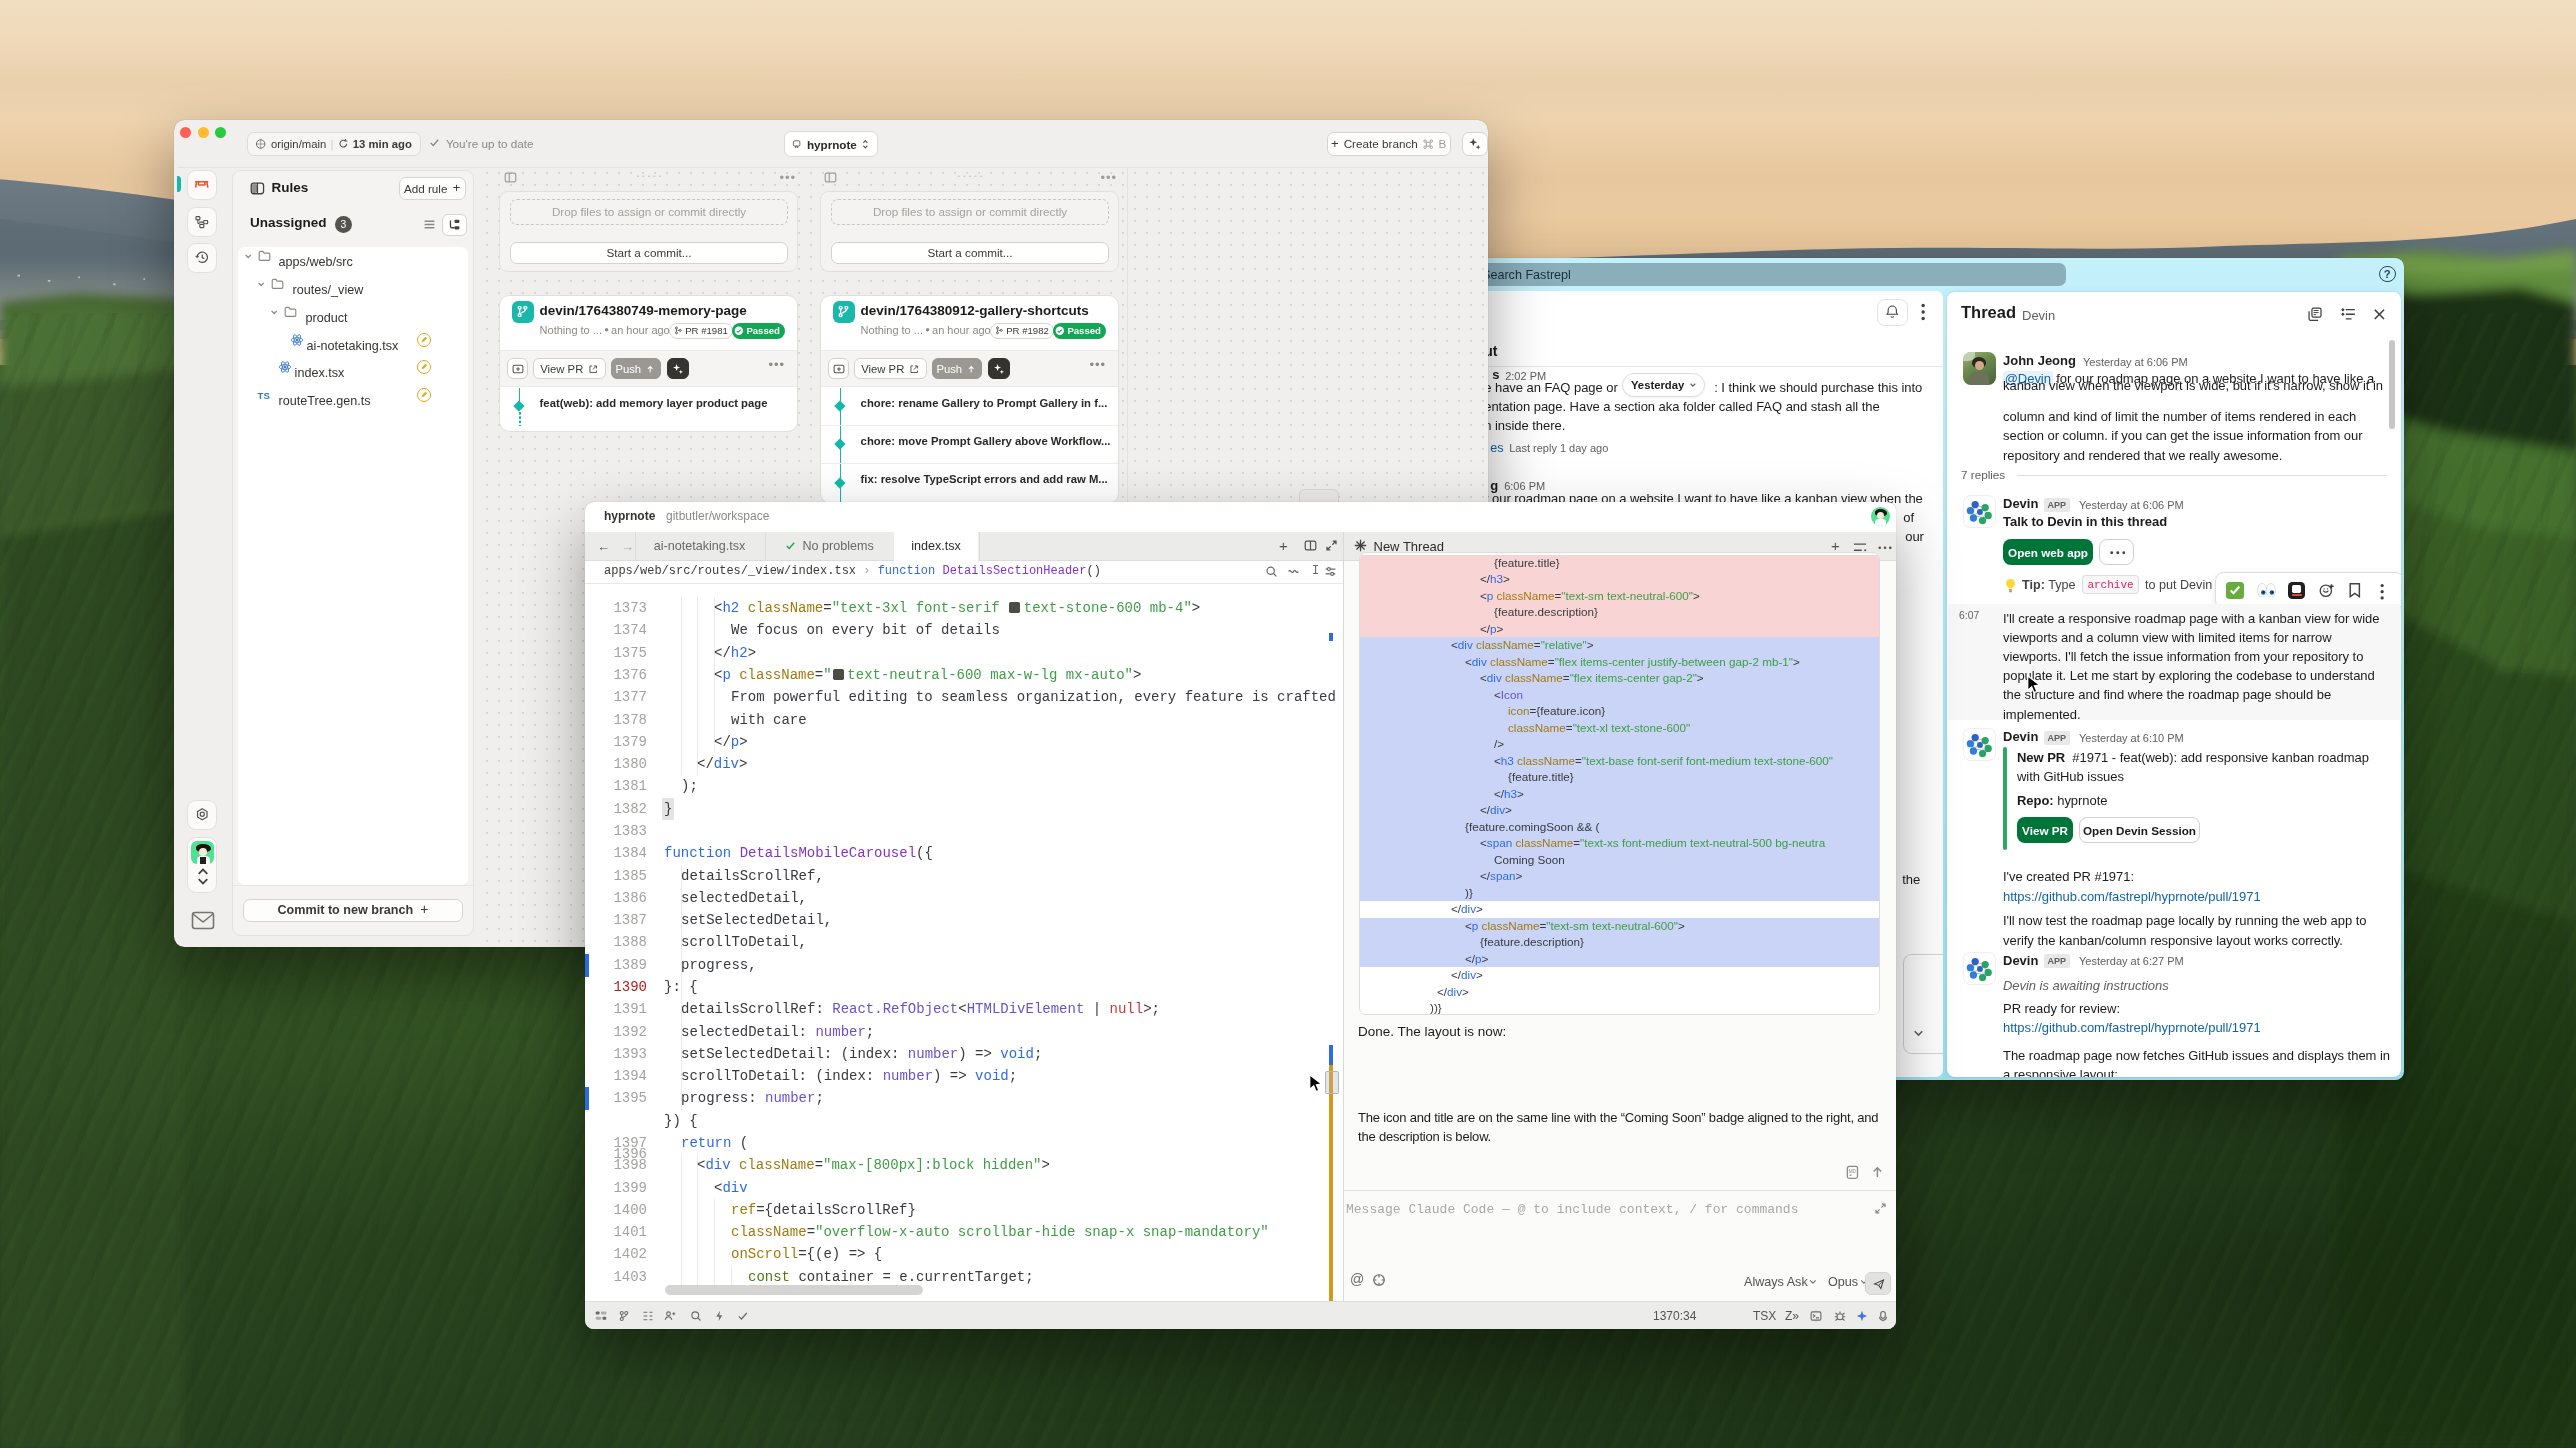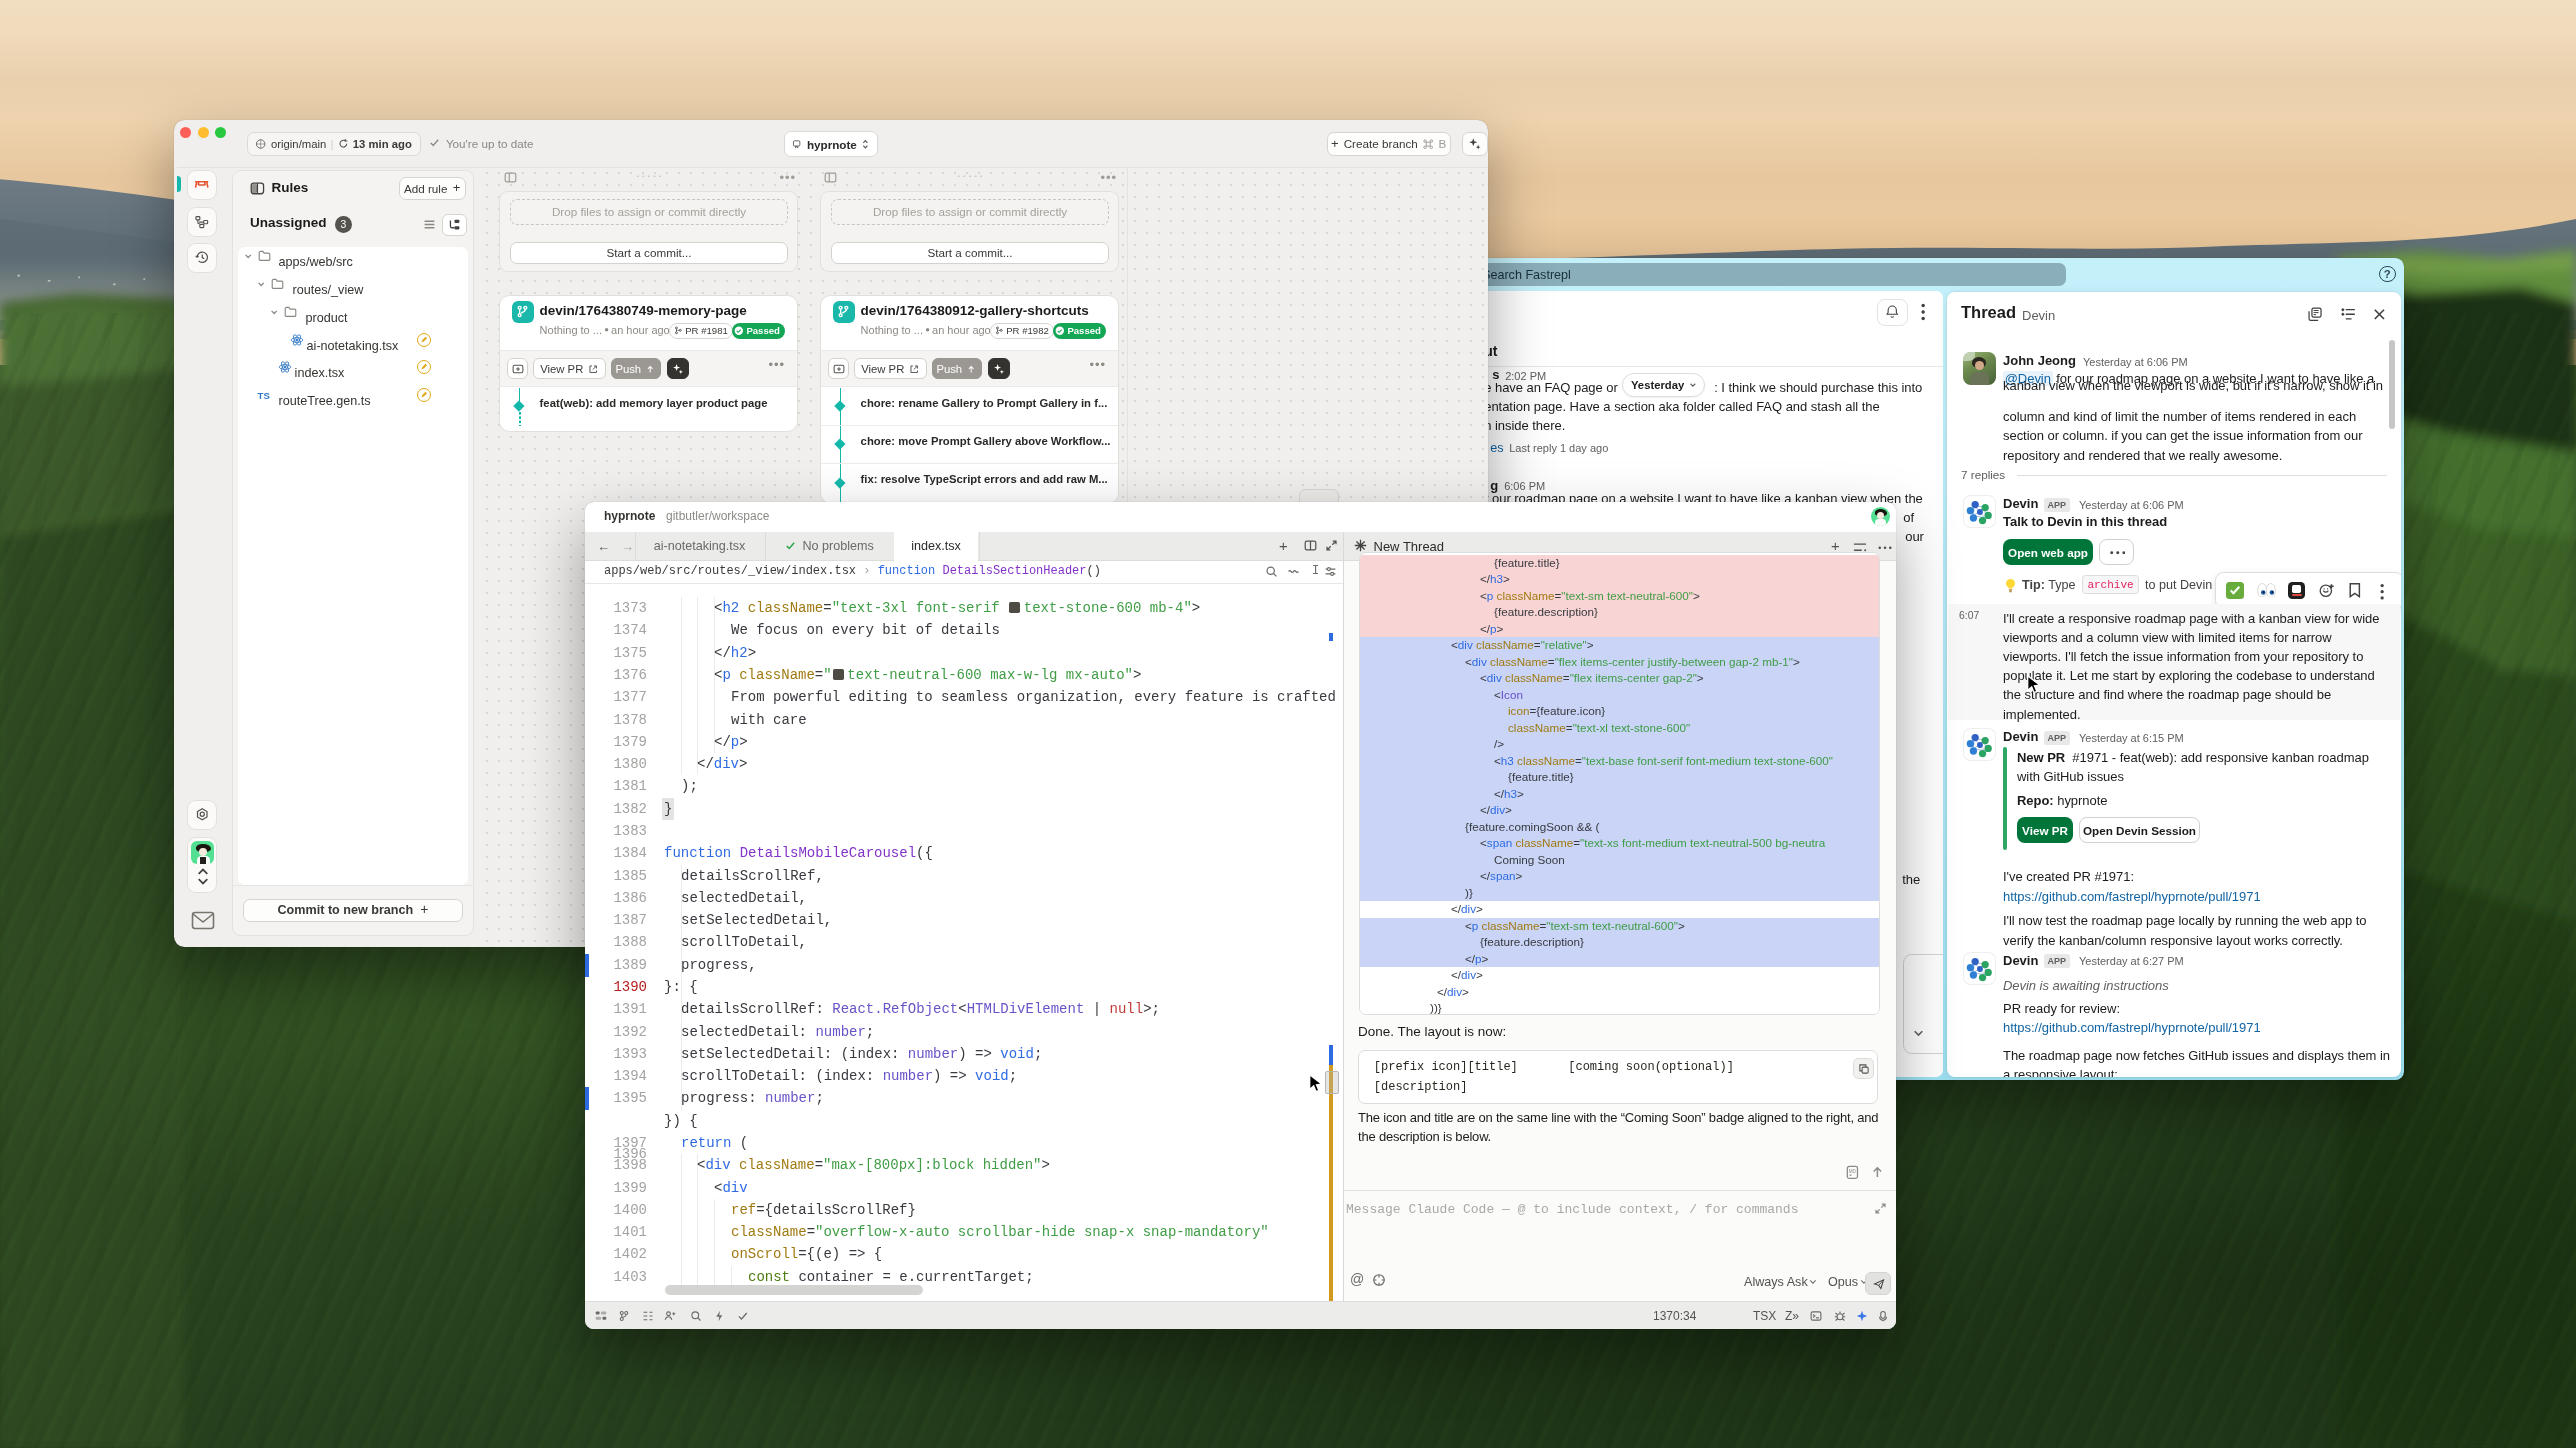--- a/index.html
+++ b/index.html
@@ -275,21 +275,21 @@
           <circle cx="14" cy="11" r="4.2" fill="#2f62c4"></circle>
           <circle cx="25.5" cy="14.5" r="4.2" fill="#2aa363"></circle>
           <circle cx="8.5" cy="18" r="4.2" fill="#2f80d4"></circle>
           <circle cx="19.5" cy="19.5" r="3.4" fill="#2f62c4"></circle>
           <circle cx="29" cy="23.5" r="4.2" fill="#2aa363"></circle>
           <circle cx="12" cy="26.5" r="4.2" fill="#2f80d4"></circle>
           <circle cx="22.5" cy="29.5" r="4.2" fill="#2aa363"></circle>
         </svg></div>
       <div class="abs" style="left:56px; top:437px; font-size:13px; font-weight:bold; color:#1d1c1d;">Devin</div>
       <div class="abs appbadge" style="left:97px; top:439px;">APP</div>
-      <div class="abs" style="left:132px; top:440px; font-size:11px; color:#616061;">Yesterday at 6:15 PM</div>
+      <div class="abs" style="left:132px; top:440px; font-size:11px; color:#616061;">Yesterday at 6:10 PM</div>
       <div class="abs" style="left:56px; top:455px; width:3.5px; height:103px; background:#2ea664; border-radius:2.6px;"></div>
       <div class="abs slk" style="left:70px; top:458px;"><b>New PR</b>&nbsp; #1971 - feat(web): add responsive kanban roadmap</div>
       <div class="abs slk" style="left:70px; top:477px;">with GitHub issues</div>
       <div class="abs slk" style="left:70px; top:501px;"><b>Repo:</b> hyprnote</div>
       <div class="abs" style="left:70px; top:525px; width:56px; height:26px; background:#00753a; border-radius:7.8px; display:flex; align-items:center; justify-content:center; color:#fff; font-weight:bold; font-size:11.7px;">View PR</div>
       <div class="abs" style="left:132px; top:525px; width:121px; height:26px; background:#fff; border:0.9px solid #d0d0d0; border-radius:7.8px; display:flex; align-items:center; justify-content:center; color:#1d1c1d; font-weight:bold; font-size:11.7px;">Open Devin Session</div>
       <div class="abs slk" style="left:56px; top:577px;">I've created PR #1971:</div>
       <div class="abs slk" style="left:56px; top:597px; color:#1264a3;">https://github.com/fastrepl/hyprnote/pull/1971</div>
       <div class="abs slk" style="left:56px; top:621px;">I'll now test the roadmap page locally by running the web app to</div>
       <div class="abs slk" style="left:56px; top:641px;">verify the kanban/column responsive layout works correctly.</div>
@@ -796,30 +796,20 @@
         <div style="height:16.5px; background:#ffffff; padding-left:91px; font-size:11.7px; line-height:16.5px;"><i style="color:#383a3f">  &lt;/</i><i style="color:#2e6be2">div</i><i style="color:#383a3f">&gt;</i></div>
         <div style="height:16.5px; background:#c9d4f7; padding-left:105px; font-size:11.7px; line-height:16.5px;"><i style="color:#383a3f">  &lt;</i><i style="color:#2e6be2">p</i><i style="color:#383a3f"> </i><i style="color:#a07a10">className</i><i style="color:#383a3f">=</i><i style="color:#3f9d45">"text-sm text-neutral-600"</i><i style="color:#383a3f">&gt;</i></div>
         <div style="height:16.5px; background:#c9d4f7; padding-left:120px; font-size:11.7px; line-height:16.5px;"><i style="color:#383a3f">    {feature.description}</i></div>
         <div style="height:16.5px; background:#c9d4f7; padding-left:105px; font-size:11.7px; line-height:16.5px;"><i style="color:#383a3f">  &lt;/</i><i style="color:#2e6be2">p</i><i style="color:#383a3f">&gt;</i></div>
         <div style="height:16.5px; background:#ffffff; padding-left:91px; font-size:11.7px; line-height:16.5px;"><i style="color:#383a3f">&lt;/</i><i style="color:#2e6be2">div</i><i style="color:#383a3f">&gt;</i></div>
         <div style="height:16.5px; background:#ffffff; padding-left:77px; font-size:11.7px; line-height:16.5px;"><i style="color:#383a3f">&lt;/</i><i style="color:#2e6be2">div</i><i style="color:#383a3f">&gt;</i></div>
         <div style="height:16.5px; background:#ffffff; padding-left:70px; font-size:11.7px; line-height:16.5px;"><i style="color:#383a3f">))}</i></div>
       </div>
     </div>
     <div class="abs" style="left:773px; top:522px; font-size:13.5px; color:#1c1c1a;">Done. The layout is now:</div>
-    <div class="abs" style="left:773px; top:548px; width:520px; height:54px; background:#fff; border:0.9px solid #dcdcda; border-radius:7px;">
-      <div class="abs mono" style="left:14.8px; top:8.7px; font-size:12px; color:#27271f;">[prefix icon][title]&nbsp;&nbsp;&nbsp;&nbsp;&nbsp;&nbsp;&nbsp;[coming soon(optional)]</div>
-      <div class="abs mono" style="left:14.8px; top:29px; font-size:12px; color:#27271f;">[description]</div>
-      <div class="abs" style="left:494px; top:7px; width:21px; height:21px; background:#f1f1ef; border:0.9px solid #dcdcda; border-radius:5.2px;">
-        <svg style="position:absolute;left:3.5px;top:3.5px;" width="12" height="12" viewBox="0 0 16 16" fill="none" stroke="#55534f" stroke-width="1.4">
-          <rect x="5.5" y="5.5" width="8" height="8" rx="1.5"></rect>
-          <path d="M10.5 5.5v-3h-8v8h3"></path>
-        </svg>
-      </div>
-    </div>
     <div class="abs" style="left:773px; top:608px; font-size:13px; letter-spacing:-0.2px; color:#1c1c1a;">The icon and title are on the same line with the “Coming Soon” badge aligned to the right, and</div>
     <div class="abs" style="left:773px; top:627px; font-size:13px; letter-spacing:-0.2px; color:#1c1c1a;">the description is below.</div>
     <svg class="abs" style="left:1260px; top:663px;" width="14.8" height="14.8" viewBox="0 0 16 16" fill="none" stroke="#8b8b89" stroke-width="1.4">
       <rect x="2.5" y="1.5" width="11" height="13" rx="2"></rect>
       <path d="M5 11h2"></path>
       <text x="4" y="9" font-size="5" fill="#8b8b89" stroke="none">MD</text>
     </svg>
     <svg class="abs" style="left:1285px; top:663px;" width="14.8" height="14.8" viewBox="0 0 16 16" fill="none" stroke="#8b8b89" stroke-width="1.6">
       <path d="M8 13V3M4 7l4-4 4 4"></path>
     </svg>

